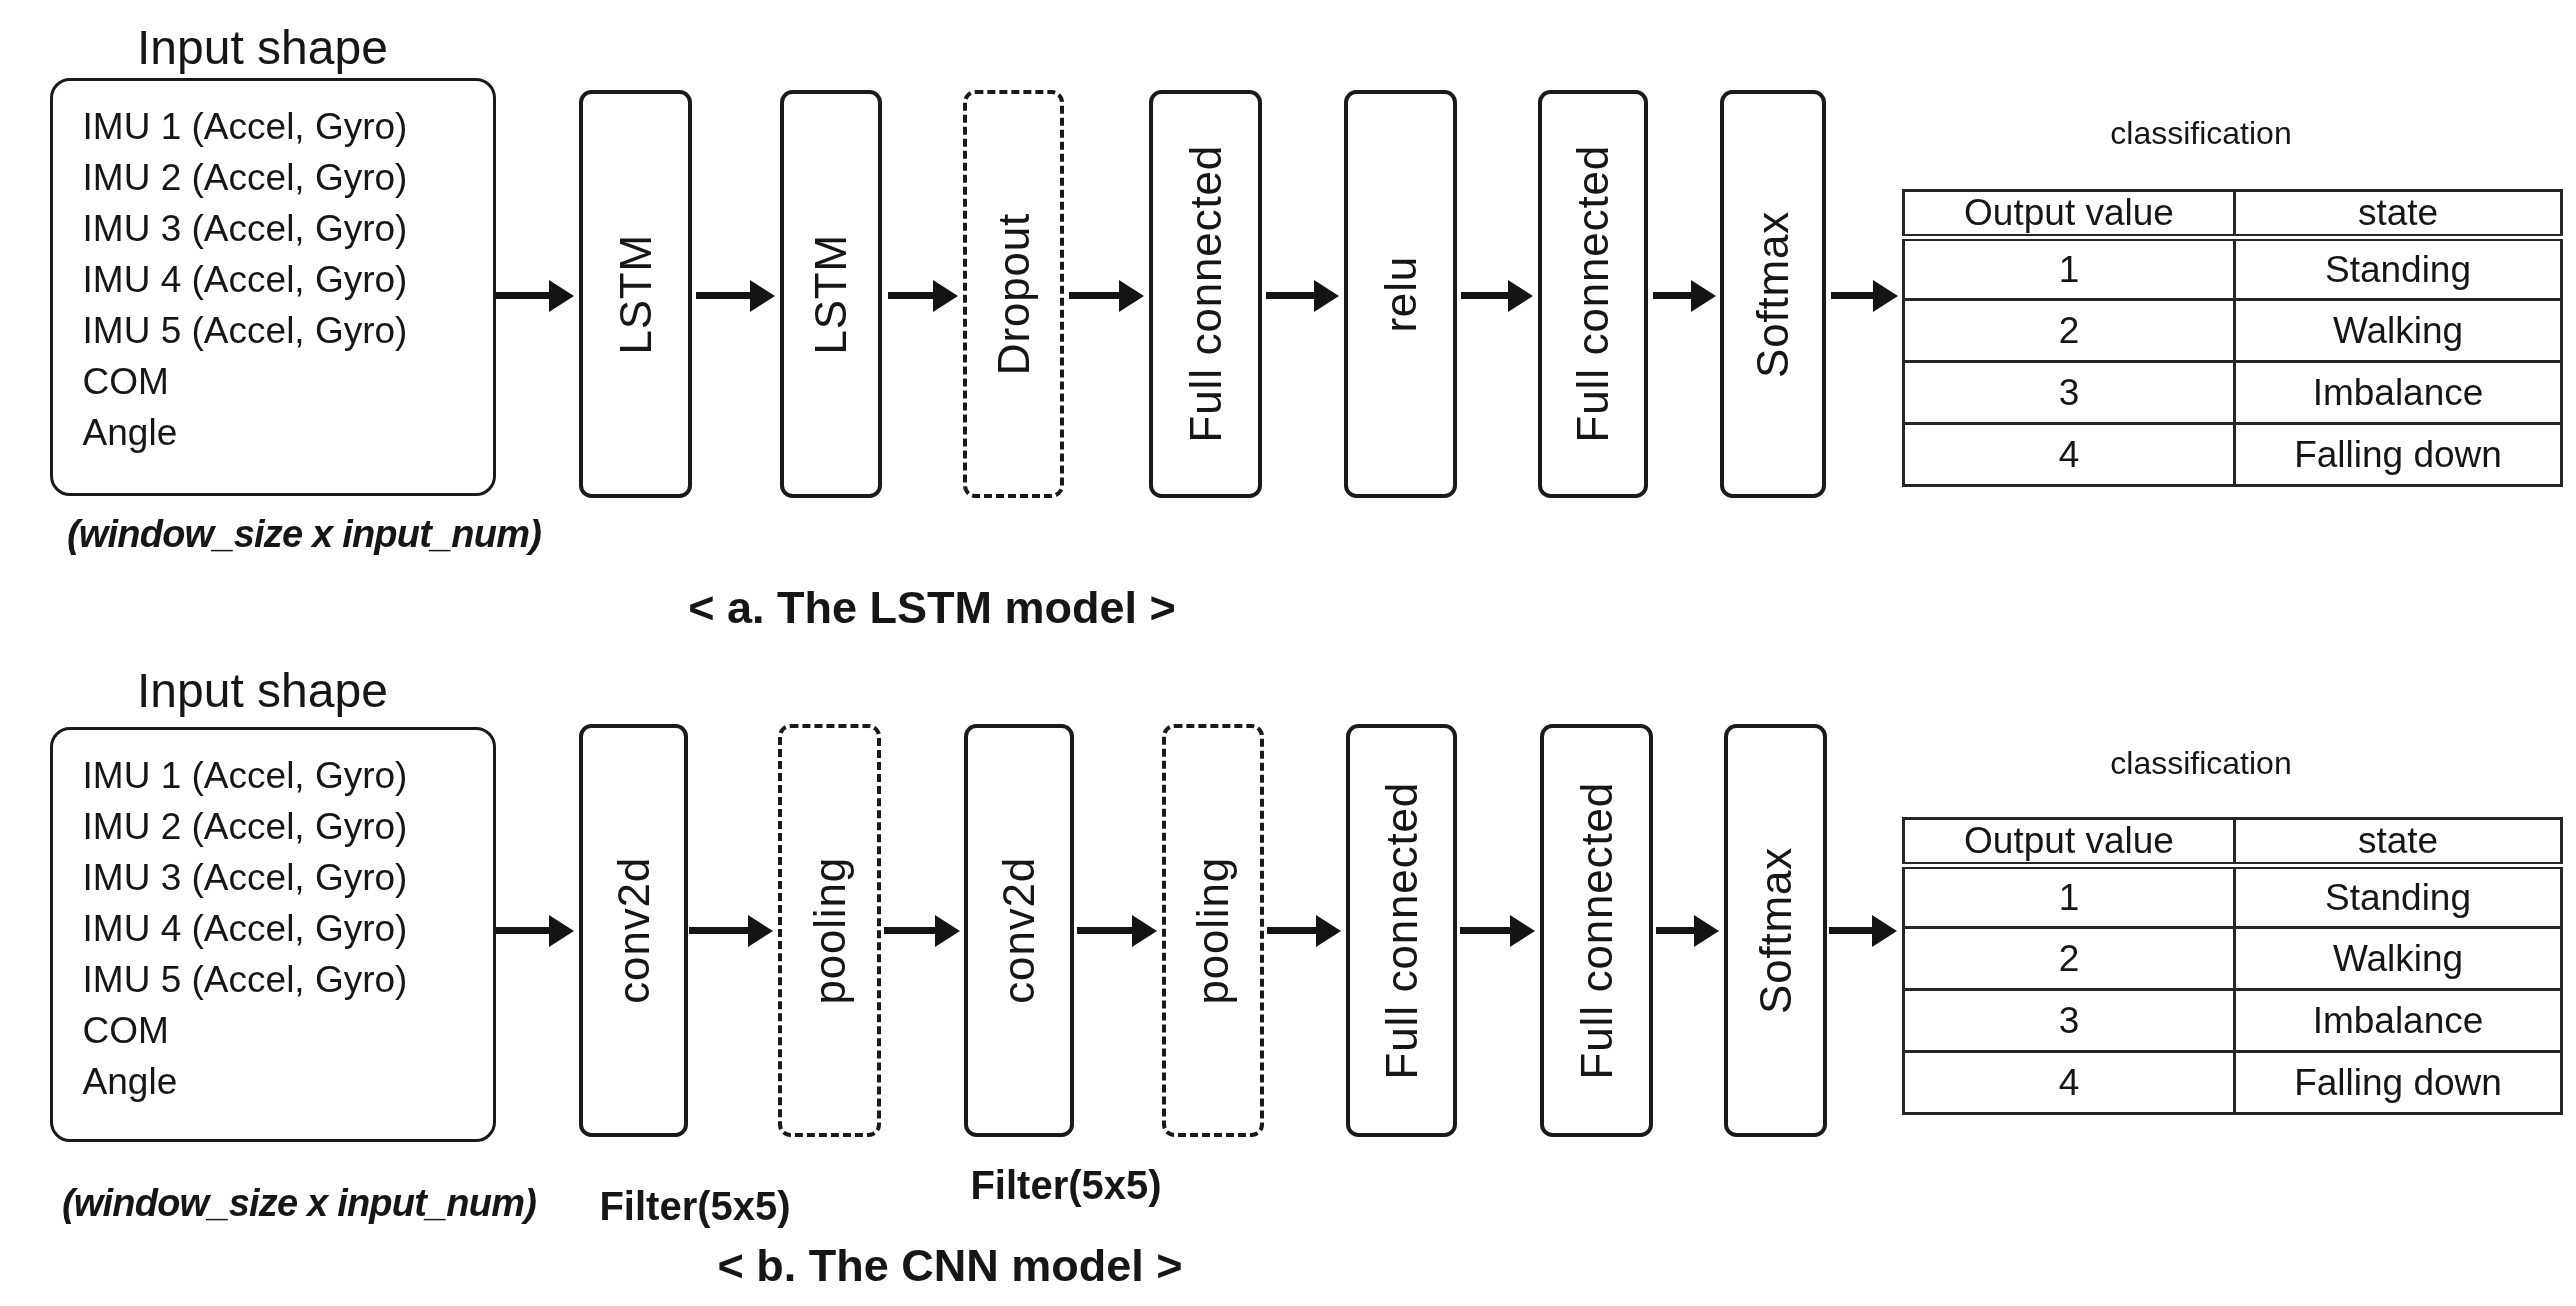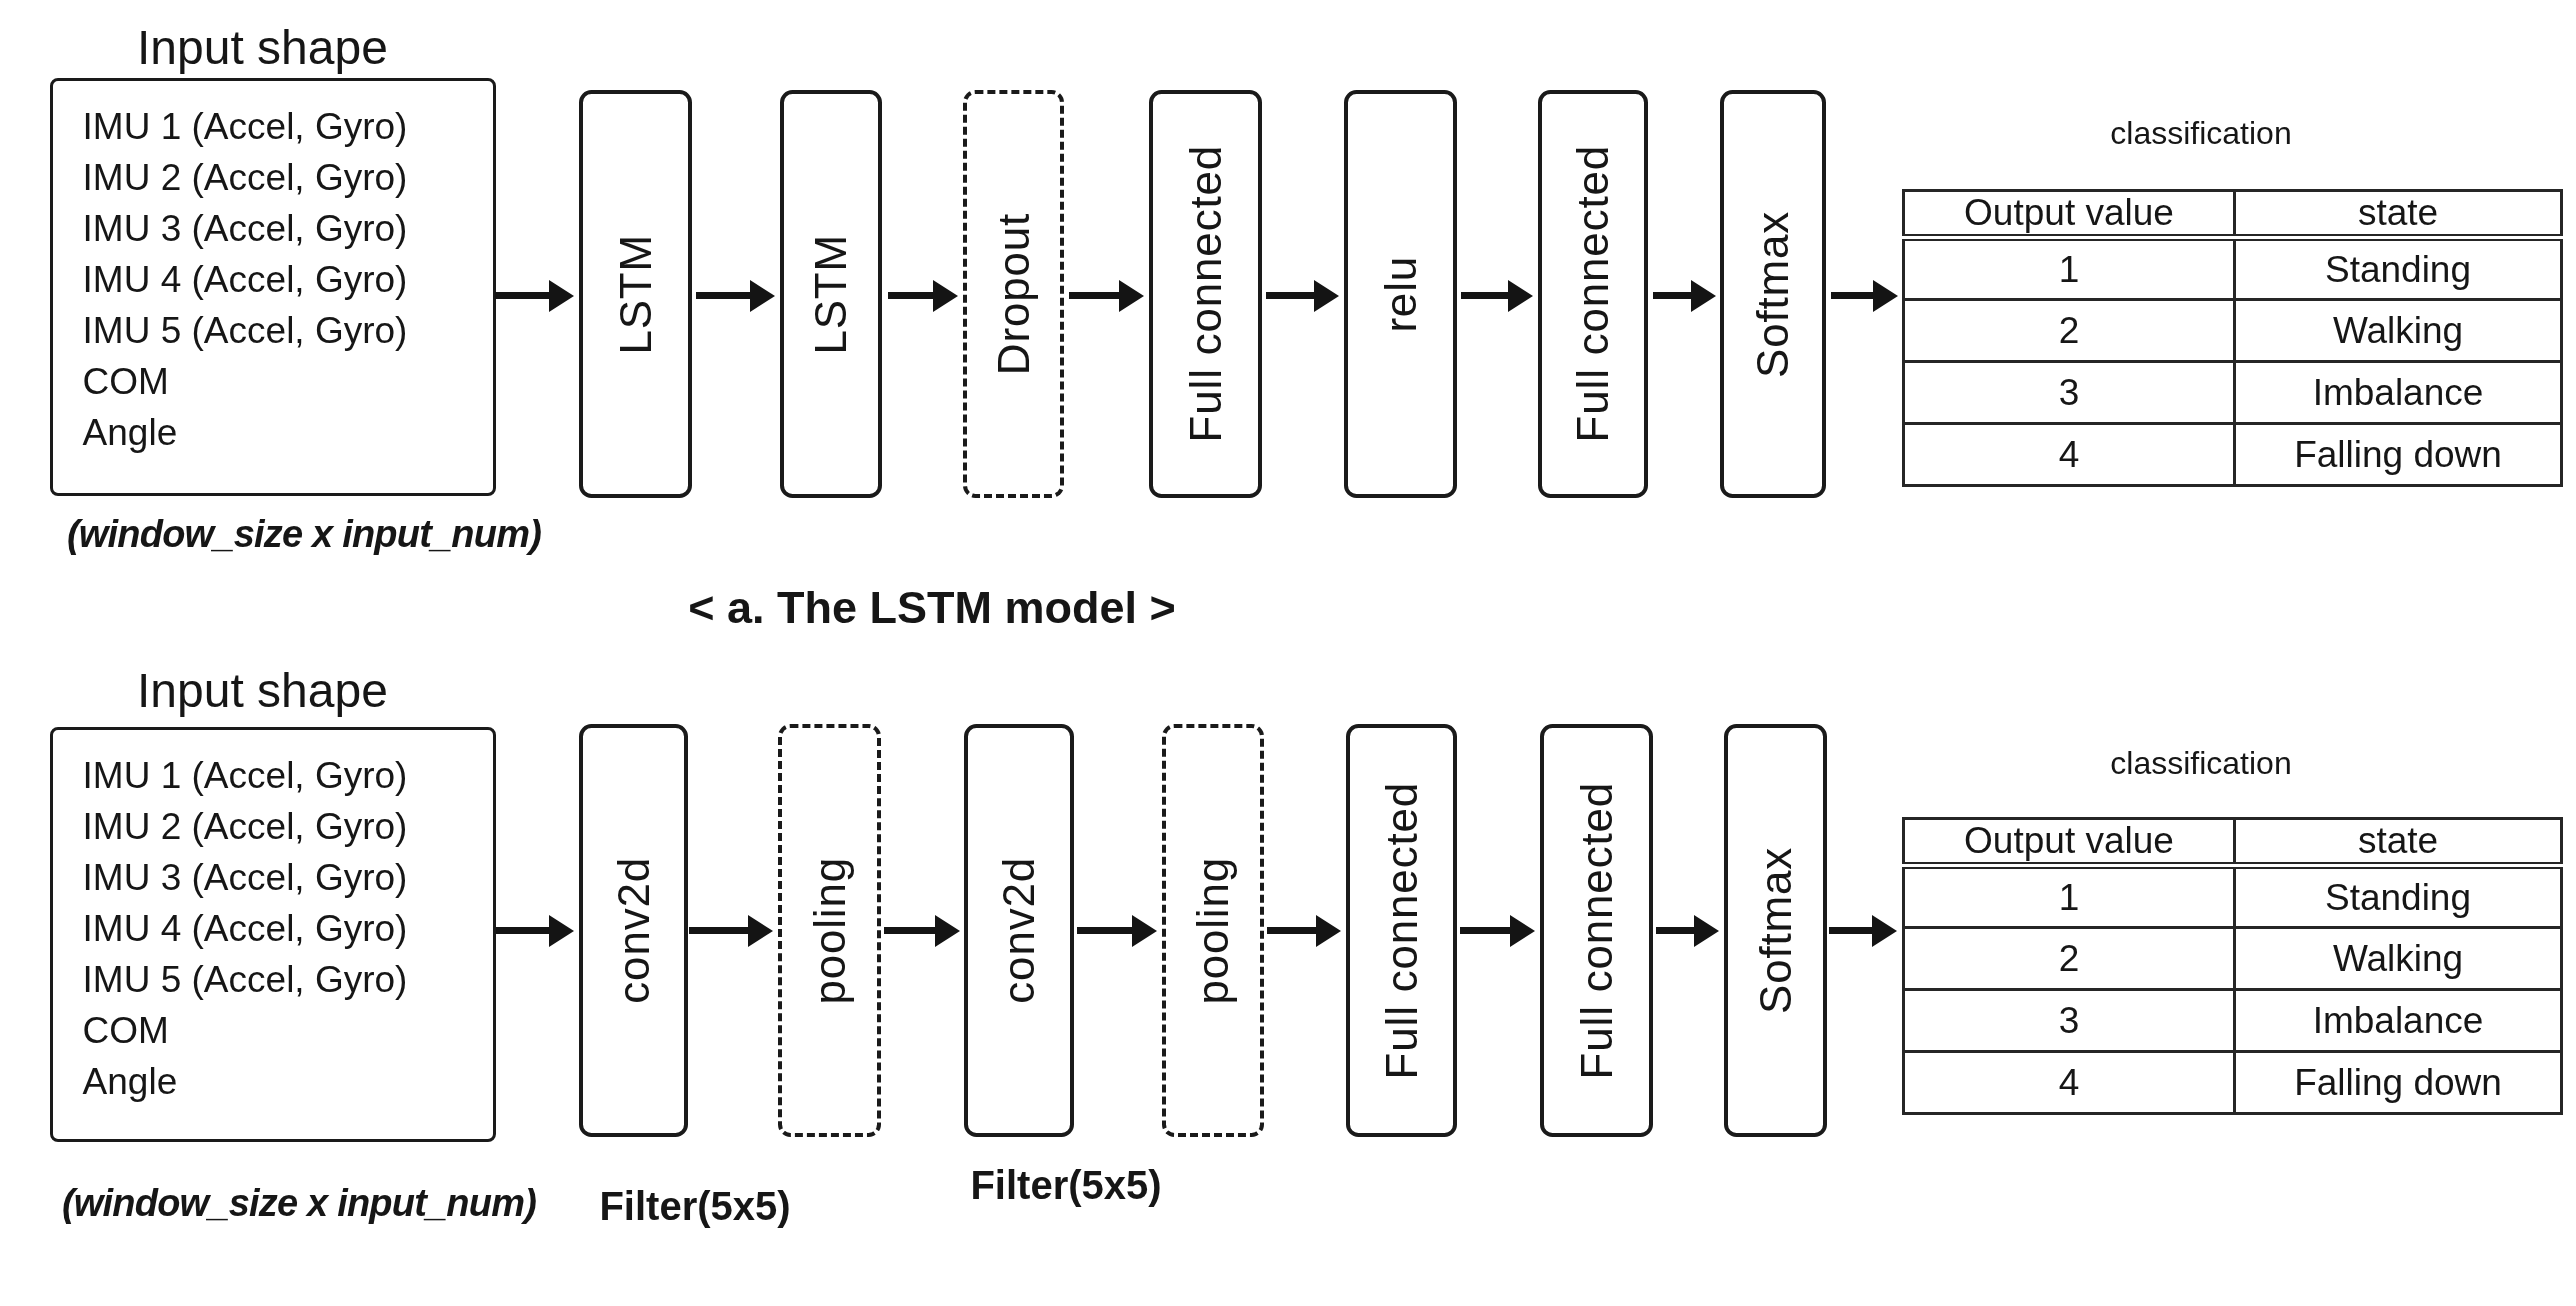--- a/index.html
+++ b/index.html
@@ -14,21 +14,21 @@
   }
   .panel { position: absolute; inset: 0; }
 
   .panel-title { position: absolute; font-size: 48px; white-space: nowrap; }
 
   .input-box {
     position: absolute;
     width: 446px;
     box-sizing: border-box;
     border: 3.9px solid #1a1a1a;
-    border-radius: 8px;
+    border-radius: 20px;
     background: #ffffff;
     padding: 20px 0 0 29.6px;
   }
   .input-line { font-size: 37px; line-height: 51px; white-space: nowrap; }
 
   .io-note {
     position: absolute;
     font-size: 38px;
     font-weight: bold;
     white-space: nowrap;
@@ -315,16 +315,17 @@
           <td>3</td>
           <td>Imbalance</td>
         </tr>
         <tr class="r">
           <td>4</td>
           <td>Falling down</td>
         </tr>
       </tbody>
     </table>
 
+    <div class="caption" style="left:950px; top:1240px;">&lt; b. The CNN model &gt;</div>
   </div>
 
 </div>
 
 
 </body></html>

